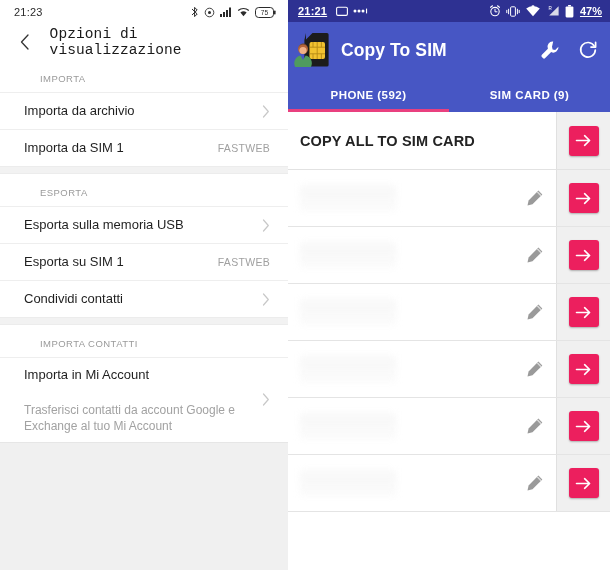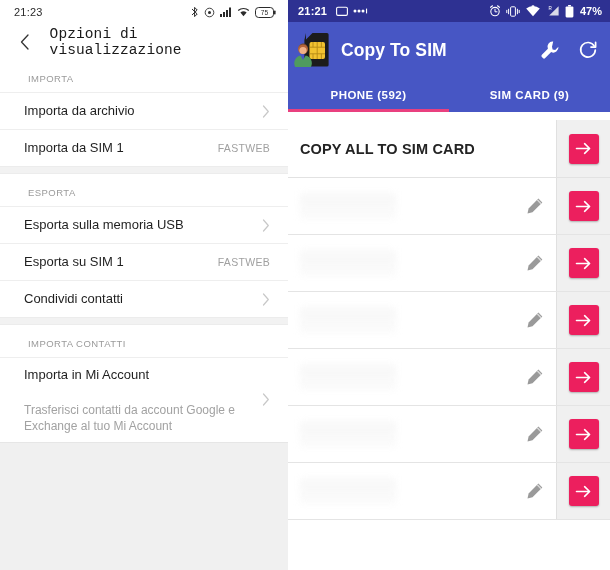--- a/index.html
+++ b/index.html
@@ -36,21 +36,21 @@
   .l-back { width: 22px; height: 22px; display: flex; align-items: center; justify-content: center; cursor: pointer; }
   .l-title {
     font-size: 14.5px; color: #1a1a1a;
     margin-left: 14px; font-weight: 400;
     letter-spacing: .1px;
   }
   .l-body { background: #ffffff; flex: none; }
   .l-section-hdr {
     font-size: 9.5px; color: #9a9a9a;
     letter-spacing: .45px;
-    padding: 13px 0 8px 28px;
+    padding: 13px 0 8px 40px;
     background: #ffffff;
   }
   .l-gap { height: 8px; background: #f2f2f2; border-top: 1px solid #ececec; border-bottom: 1px solid #ececec; }
   .l-row {
     background: #ffffff;
     display: flex; align-items: center;
     padding: 0 18px 0 24px;
     min-height: 37px;
     border-top: 1px solid #eeeeee;
     cursor: pointer;
@@ -67,21 +67,21 @@
   
   .right-screen {
     width: 322px; height: 570px;
     background: #ffffff;
     position: relative;
     display: flex; flex-direction: column;
   }
   .r-statusbar {
     height: 22px; background: #2e3192;
     display: flex; align-items: center;
-    padding: 0 8px 0 10px; flex: none; color: #ffffff;
+    padding: 0 8px 0 10px; flex: none; color: #ffffff; text-decoration: underline;
   }
   .r-clock { font-size: 11px; font-weight: bold; letter-spacing: .2px; }
   .r-sb-left-icons { display: flex; align-items: center; gap: 5px; margin-left: 9px; }
   .r-sb-right { margin-left: auto; display: flex; align-items: center; gap: 5px; }
   .r-batt-txt { font-size: 11px; font-weight: bold; margin-left: 1px; }
   .r-statusbar svg { display: block; }
 
   .r-appbar {
     height: 56px; background: #4756c4;
     display: flex; align-items: center;
@@ -107,21 +107,20 @@
   .r-tab-underline {
     position: absolute; bottom: 0; left: 0;
     width: 50%; height: 3px; background: #e9407f;
   }
 
   .r-copyall {
     display: flex; align-items: stretch;
     background: #ffffff; flex: none;
     border-bottom: 1px solid #e2e2e2;
     height: 58px;
-    margin-top: 8px;
   }
   .r-copyall-label {
     flex: 1 1 auto; display: flex; align-items: center;
     padding-left: 12px;
     font-size: 14.5px; font-weight: bold; color: #232323;
     letter-spacing: .15px;
   }
   .r-action-cell {
     width: 54px; flex: none;
     background: #f0f0f0;

